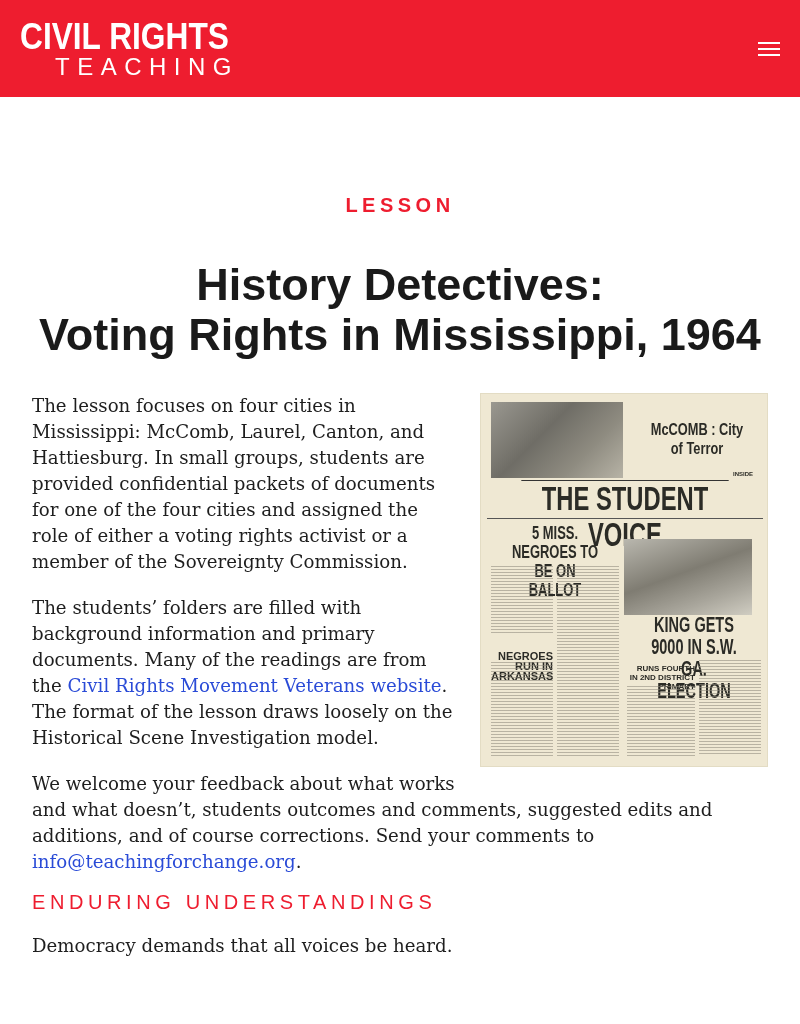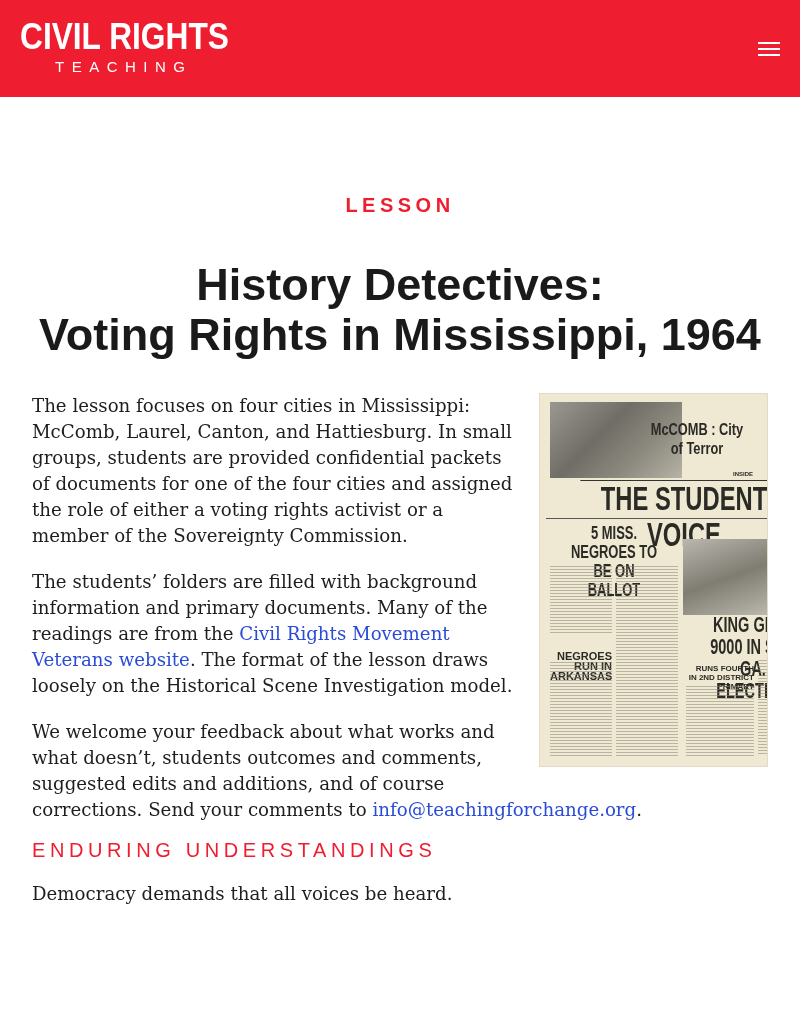--- a/index.html
+++ b/index.html
@@ -14,21 +14,21 @@
     .logo-top {
       position: absolute; left: 0; top: 0;
       font-family: "Liberation Sans", sans-serif; font-weight: bold;
       font-size: 36px; line-height: 38px; letter-spacing: 0px;
       transform: scaleX(0.88); transform-origin: left top;
       white-space: nowrap;
     }
     .logo-bottom {
       position: absolute; left: 35px; top: 38px;
       font-family: "Liberation Sans", sans-serif; font-weight: normal;
-      font-size: 15px; line-height: 22px; letter-spacing: 7.5px;
+      font-size: 24px; line-height: 22px; letter-spacing: 7.5px;
       white-space: nowrap;
     }
     .menu-button {
       position: absolute; left: 752px; top: 36px; width: 34px; height: 26px;
       cursor: pointer;
     }
     .menu-button span {
       position: absolute; left: 6px; width: 22px; height: 2px; background: #ffffff;
     }
     .menu-button span:nth-child(1) { top: 6px; }
@@ -46,21 +46,21 @@
       font-size: 45px; line-height: 50px; color: #1a1a1a;
     }
     .title div { display: block; }
 
     .article {
       position: absolute; left: 32px; top: 393px; width: 736px;
       font-size: 18.2px; line-height: 26px; color: #1e1e1e;
     }
     .article p { margin-bottom: 20px; }
     .feature-image {
-      float: right; width: 229px; height: 374px; margin-left: 22px; margin-bottom: 10px;
+      float: right; width: 288px; height: 374px; margin-left: 22px; margin-bottom: 10px;
       background: #efe8d3; position: relative; overflow: hidden;
       border: 1px solid #e3dcc4;
       padding-left: 24px;
     }
     .article a { color: #2a4bd7; text-decoration: none; }
     .section-heading {
       font-family: "Liberation Sans", sans-serif; font-weight: normal;
       font-size: 20px; letter-spacing: 4.6px; color: #ee1d2f; line-height: 28px;
       margin-top: -7px; margin-bottom: 17px;
     }

